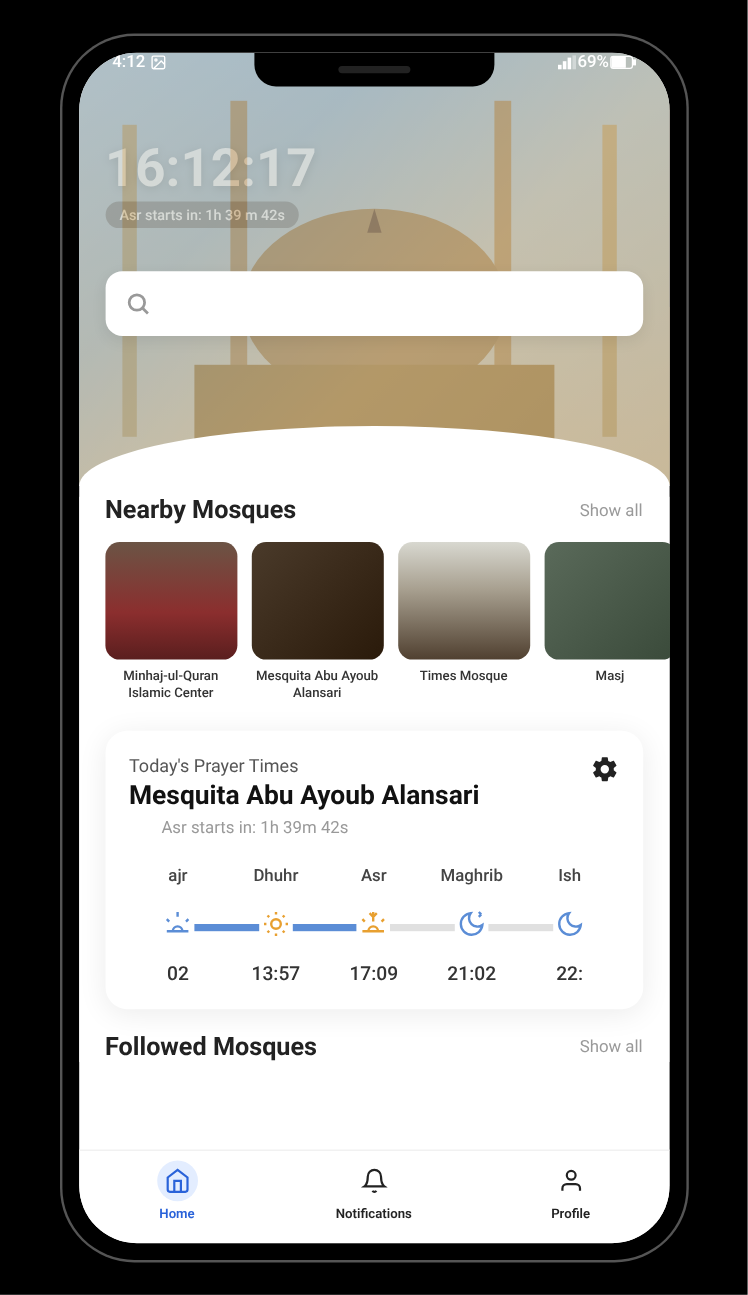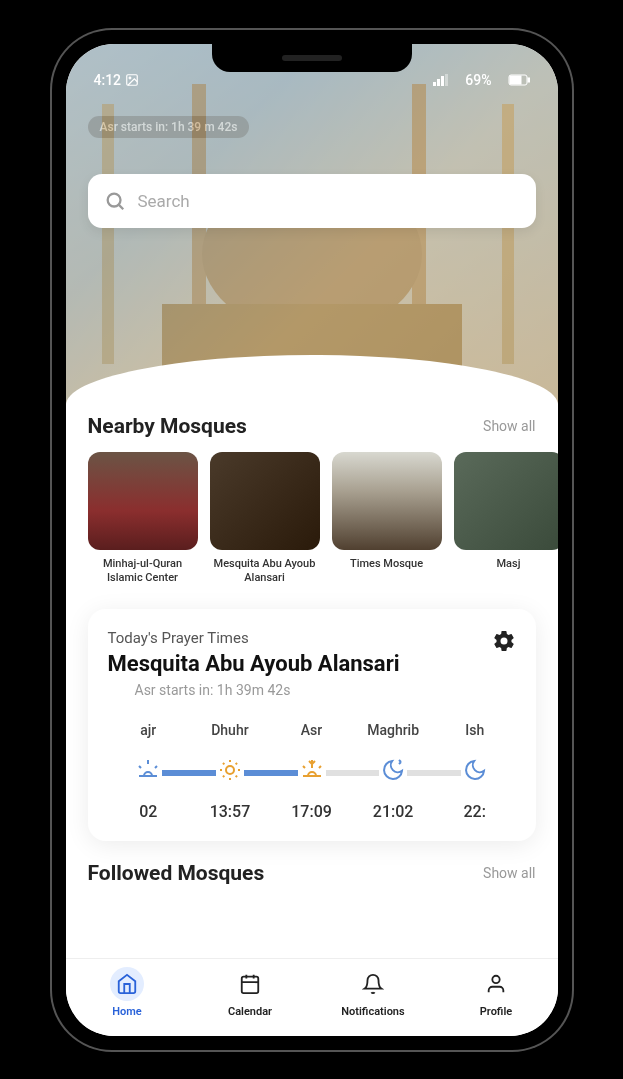--- a/index.html
+++ b/index.html
@@ -1,23 +1,23 @@
 <!DOCTYPE html>
 <html><head>
 <meta charset="utf-8">
 <style>
 *{margin:0;padding:0;box-sizing:border-box;font-family:-apple-system,BlinkMacSystemFont,'Segoe UI',Roboto,sans-serif;}
 body{background:#000;display:flex;justify-content:center;align-items:center;min-height:1079px;}
 .phone-frame{width:520px;height:1020px;background:#000;border-radius:60px;padding:14px;position:relative;box-shadow:0 0 0 2px #555,0 20px 60px rgba(0,0,0,.6);}
 .phone-inner{width:100%;height:100%;background:#fff;border-radius:48px;overflow:hidden;position:relative;}
 .notch{position:absolute;top:0;left:50%;transform:translateX(-50%);width:200px;height:28px;background:#000;border-radius:0 0 18px 18px;z-index:100;}
 .notch::before{content:"";position:absolute;left:50%;top:11px;transform:translateX(-50%);width:60px;height:6px;background:#222;border-radius:3px;}
-.status-bar{position:absolute;top:0;left:0;right:0;height:44px;display:flex;justify-content:space-between;align-items:flex-end;padding:0 28px;z-index:50;color:#fff;font-size:14px;font-weight:500;}
+.status-bar{position:absolute;top:0;left:0;right:0;height:44px;display:flex;justify-content:space-between;align-items:flex-start;padding:0 28px;z-index:50;color:#fff;font-size:14px;font-weight:500;}
 .status-left{display:flex;align-items:center;gap:4px;}
-.status-right{display:flex;align-items:center;gap:16px;}
+.status-right{display:flex;align-items:center;gap:0;}
 .hero{height:360px;background:linear-gradient(135deg,#a8b8c0 0%,#8ba5b5 30%,#c9b896 60%,#b5a27d 100%);position:relative;padding:70px 22px 0;}
 .hero::after{content:"";position:absolute;bottom:-1px;left:0;right:0;height:50px;background:#fff;border-radius:50% 50% 0 0/100% 100% 0 0;}
 .mosque-bg{position:absolute;inset:0;opacity:.65;overflow:hidden;}
 .clock{color:#fff;font-size:44px;font-weight:700;text-shadow:0 2px 8px rgba(0,0,0,.3);}
 .countdown-pill{display:inline-block;background:rgba(60,60,60,.7);color:#fff;padding:4px 12px;border-radius:16px;font-size:12px;font-weight:500;margin-top:2px;}
 .search-box{margin-top:36px;background:#fff;border-radius:14px;height:54px;display:flex;align-items:center;padding:0 16px;gap:12px;box-shadow:0 4px 12px rgba(0,0,0,.08);position:relative;z-index:2;}
 .search-box input{border:none;outline:none;font-size:17px;flex:1;color:#333;}
 .search-box input::placeholder{color:#aaa;}
 .content{padding:0 22px;background:#fff;}
 .section-head{display:flex;justify-content:space-between;align-items:center;margin-top:10px;margin-bottom:14px;}
@@ -30,21 +30,21 @@
 .mosque-img.m1{background:linear-gradient(180deg,#6b5445 0%,#8b2e2e 60%,#5a1e1e 100%);}
 .mosque-img.m2{background:linear-gradient(135deg,#4a3a2a,#2a1a0a);}
 .mosque-img.m3{background:linear-gradient(180deg,#d8d8d0 0%,#a8a090 40%,#504030 100%);}
 .mosque-img.m4{background:linear-gradient(135deg,#5a6a5a,#3a4a3a);}
 .mosque-name{font-size:11px;text-align:center;margin-top:7px;color:#333;font-weight:500;line-height:1.3;}
 .prayer-card{background:#fff;border-radius:18px;box-shadow:0 4px 24px rgba(0,0,0,.08);padding:20px;margin-top:24px;margin-bottom:20px;}
 .prayer-card-head{display:flex;justify-content:space-between;align-items:flex-start;}
 .prayer-label{font-size:15px;color:#555;}
 .prayer-mosque{font-size:22px;font-weight:700;color:#111;margin-top:4px;}
 .prayer-sub{font-size:14px;color:#999;margin-top:6px;margin-left:27px;}
-.prayer-times{display:flex;justify-content:flex-end;margin-top:24px;}
+.prayer-times{display:flex;justify-content:space-between;margin-top:24px;}
 .pt{flex:1;text-align:center;position:relative;}
 .pt-name{font-size:14px;color:#444;font-weight:500;}
 .pt-icon{height:40px;display:flex;align-items:center;justify-content:center;margin:12px 0;position:relative;}
 .pt-bar{position:absolute;top:50%;left:50%;right:-50%;height:6px;background:#e0e0e0;z-index:0;}
 .pt-bar.active{background:#5b8dd6;}
 .pt-time{font-size:16px;color:#333;font-weight:500;}
 .tabbar{position:absolute;bottom:0;left:0;right:0;height:78px;background:#fff;border-top:1px solid #eee;display:flex;justify-content:space-around;align-items:center;padding-bottom:10px;}
 .tab{display:flex;flex-direction:column;align-items:center;gap:4px;flex:1;}
 .tab-icon{width:34px;height:34px;display:flex;align-items:center;justify-content:center;border-radius:17px;}
 .tab.active .tab-icon{background:#e3edff;}
@@ -97,27 +97,27 @@
             </defs>
           <rect x="40" y="60" width="12" height="260" fill="#c0a878"></rect>
           <rect x="440" y="60" width="12" height="260" fill="#c0a878"></rect>
           <rect x="130" y="40" width="14" height="280" fill="#b89868"></rect>
           <rect x="350" y="40" width="14" height="280" fill="#b89868"></rect>
           <ellipse cx="250" cy="210" rx="110" ry="80" fill="#b09060"></ellipse>
           <rect x="100" y="260" width="300" height="100" fill="#a88850"></rect>
           <path d="M250 130 l6 20 l-12 0 z" fill="#806040"></path>
         </svg>
       </div>
+      <div class="clock">16:12:17</div>
       <div class="countdown-pill">Asr starts in: 1h 39 m 42s</div>
       <div class="search-box">
         <svg width="22" height="22" viewBox="0 0 24 24" fill="none" stroke="#999" stroke-width="2.5">
             <circle cx="11" cy="11" r="7"></circle>
             <line x1="21" y1="21" x2="16" y2="16"></line>
           </svg>
-        <input type="text" placeholder="Search" style="">
       </div>
     </div>
 
     <div class="content">
       <div class="section-head">
         <div class="section-title">Nearby Mosques</div>
         <div class="show-all">Show all</div>
       </div>
       <div class="mosque-row">
         <div class="mosque-card">
@@ -215,31 +215,20 @@
           <svg width="22" height="22" viewBox="0 0 24 24" fill="none" stroke="#2962d9" stroke-width="2">
               <path d="M3 9l9-7 9 7v11a2 2 0 0 1-2 2H5a2 2 0 0 1-2-2z"></path>
               <polyline points="9 22 9 12 15 12 15 22"></polyline>
             </svg>
         </div>
         <div class="tab-label">Home</div>
       </div>
       <div class="tab">
         <div class="tab-icon">
           <svg width="22" height="22" viewBox="0 0 24 24" fill="none" stroke="#222" stroke-width="2">
-              <rect x="3" y="4" width="18" height="18" rx="2"></rect>
-              <line x1="16" y1="2" x2="16" y2="6"></line>
-              <line x1="8" y1="2" x2="8" y2="6"></line>
-              <line x1="3" y1="10" x2="21" y2="10"></line>
-            </svg>
-        </div>
-        <div class="tab-label">Calendar</div>
-      </div>
-      <div class="tab">
-        <div class="tab-icon">
-          <svg width="22" height="22" viewBox="0 0 24 24" fill="none" stroke="#222" stroke-width="2">
               <path d="M18 8A6 6 0 0 0 6 8c0 7-3 9-3 9h18s-3-2-3-9M13.73 21a2 2 0 0 1-3.46 0"></path>
             </svg>
         </div>
         <div class="tab-label">Notifications</div>
       </div>
       <div class="tab">
         <div class="tab-icon">
           <svg width="22" height="22" viewBox="0 0 24 24" fill="none" stroke="#222" stroke-width="2">
               <path d="M20 21v-2a4 4 0 0 0-4-4H8a4 4 0 0 0-4 4v2"></path>
               <circle cx="12" cy="7" r="4"></circle>

